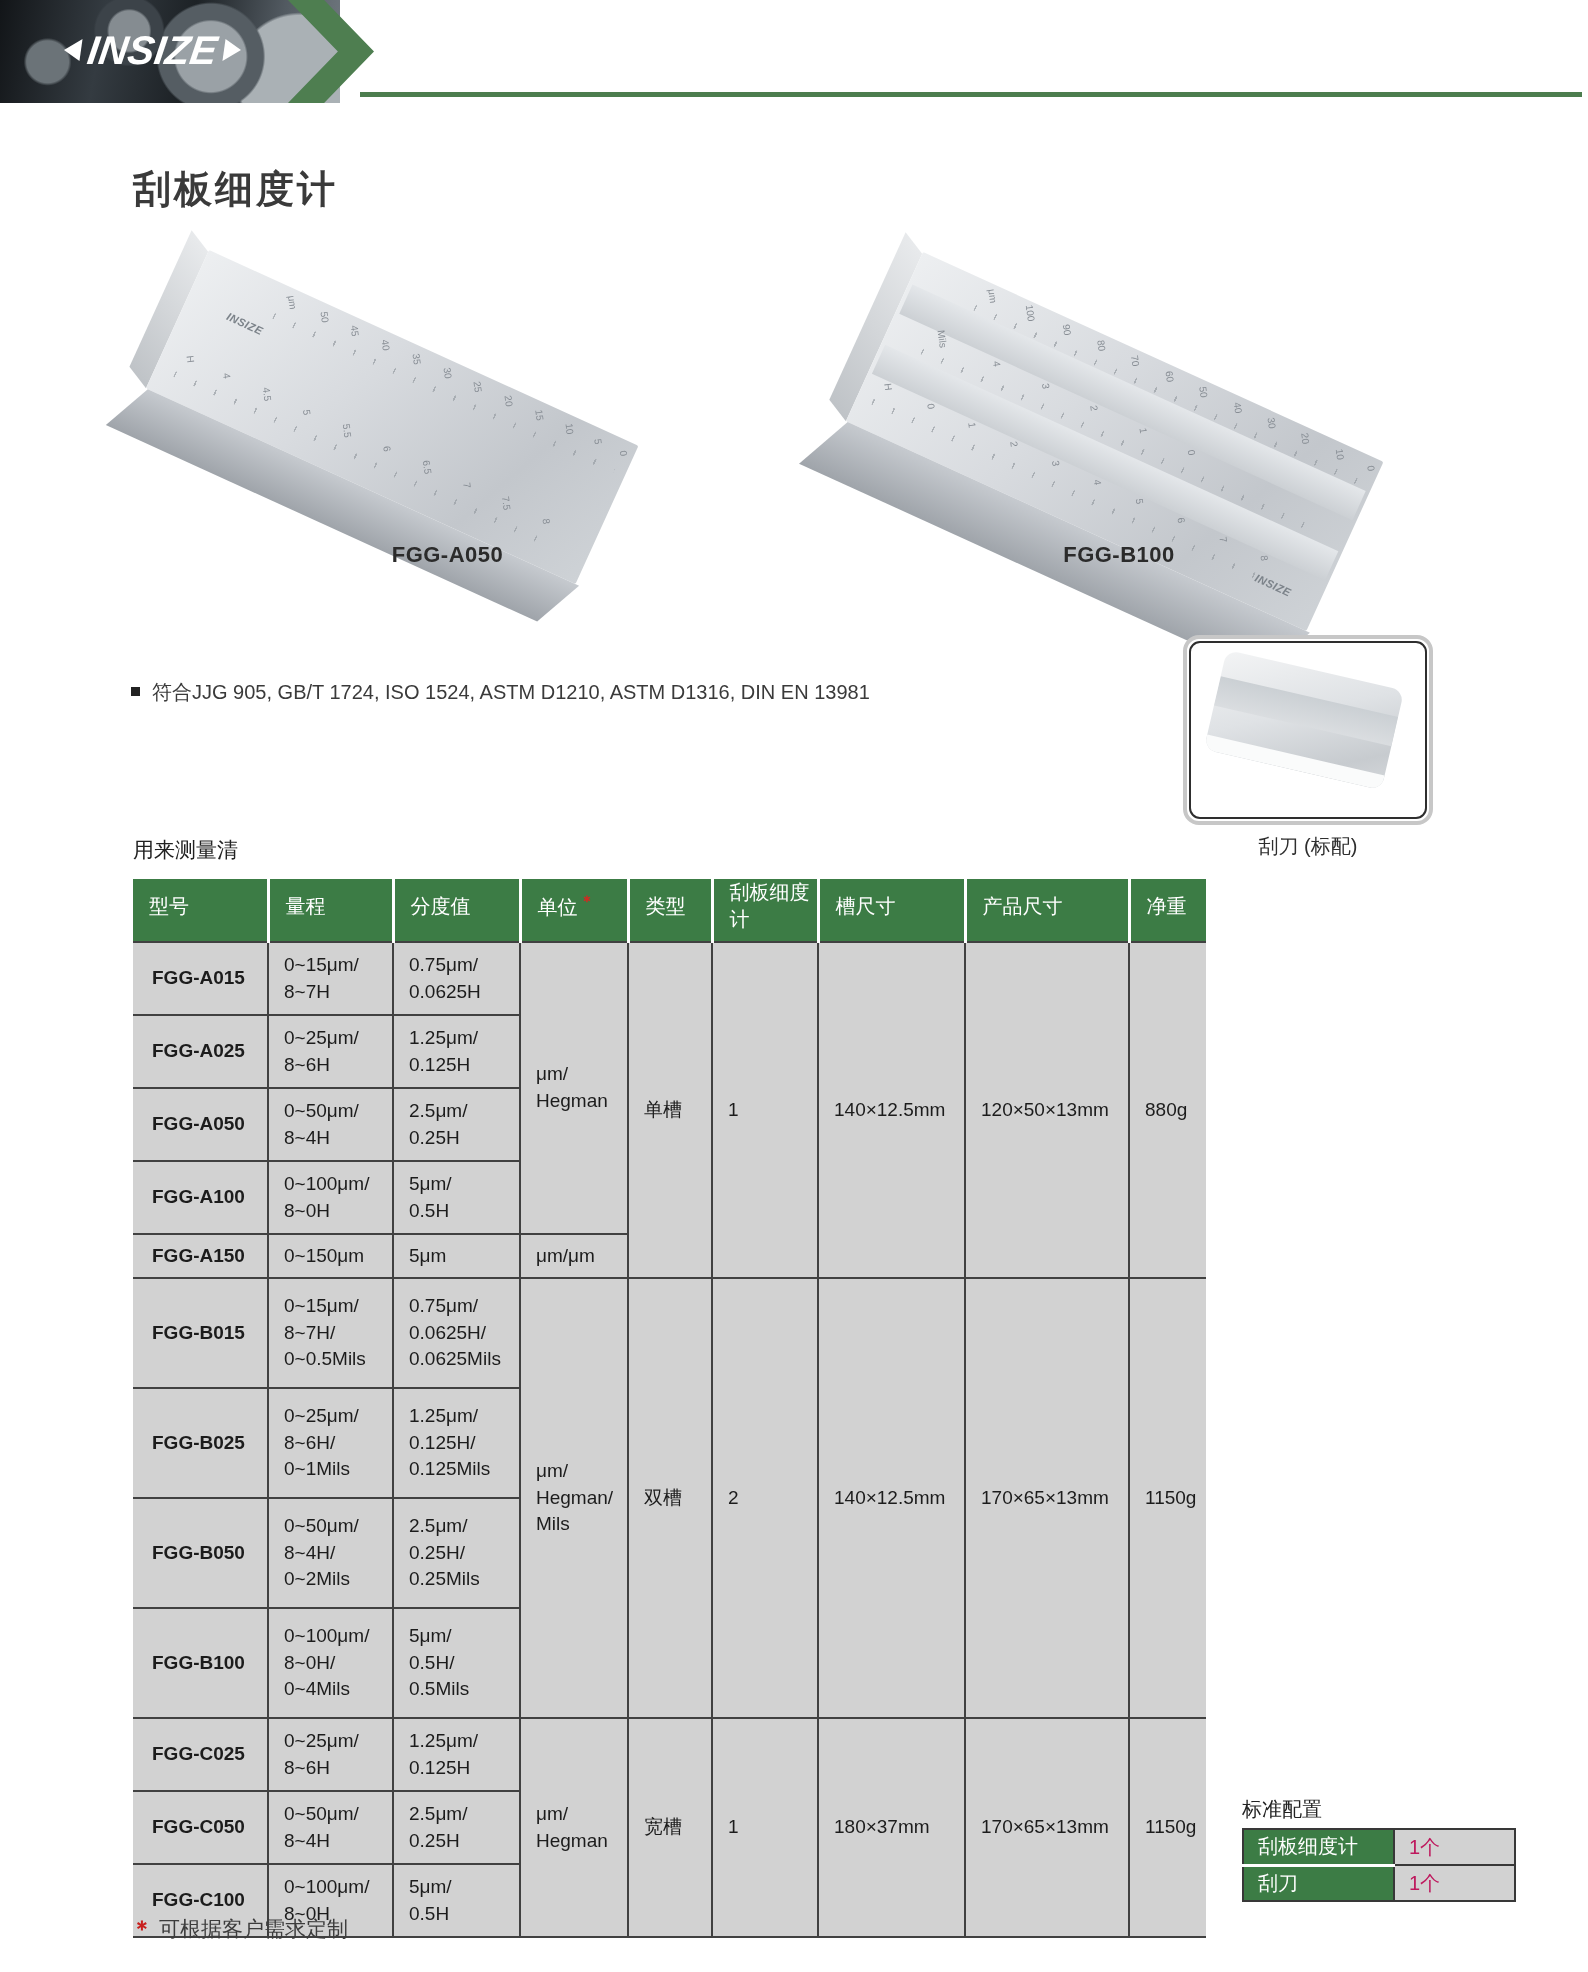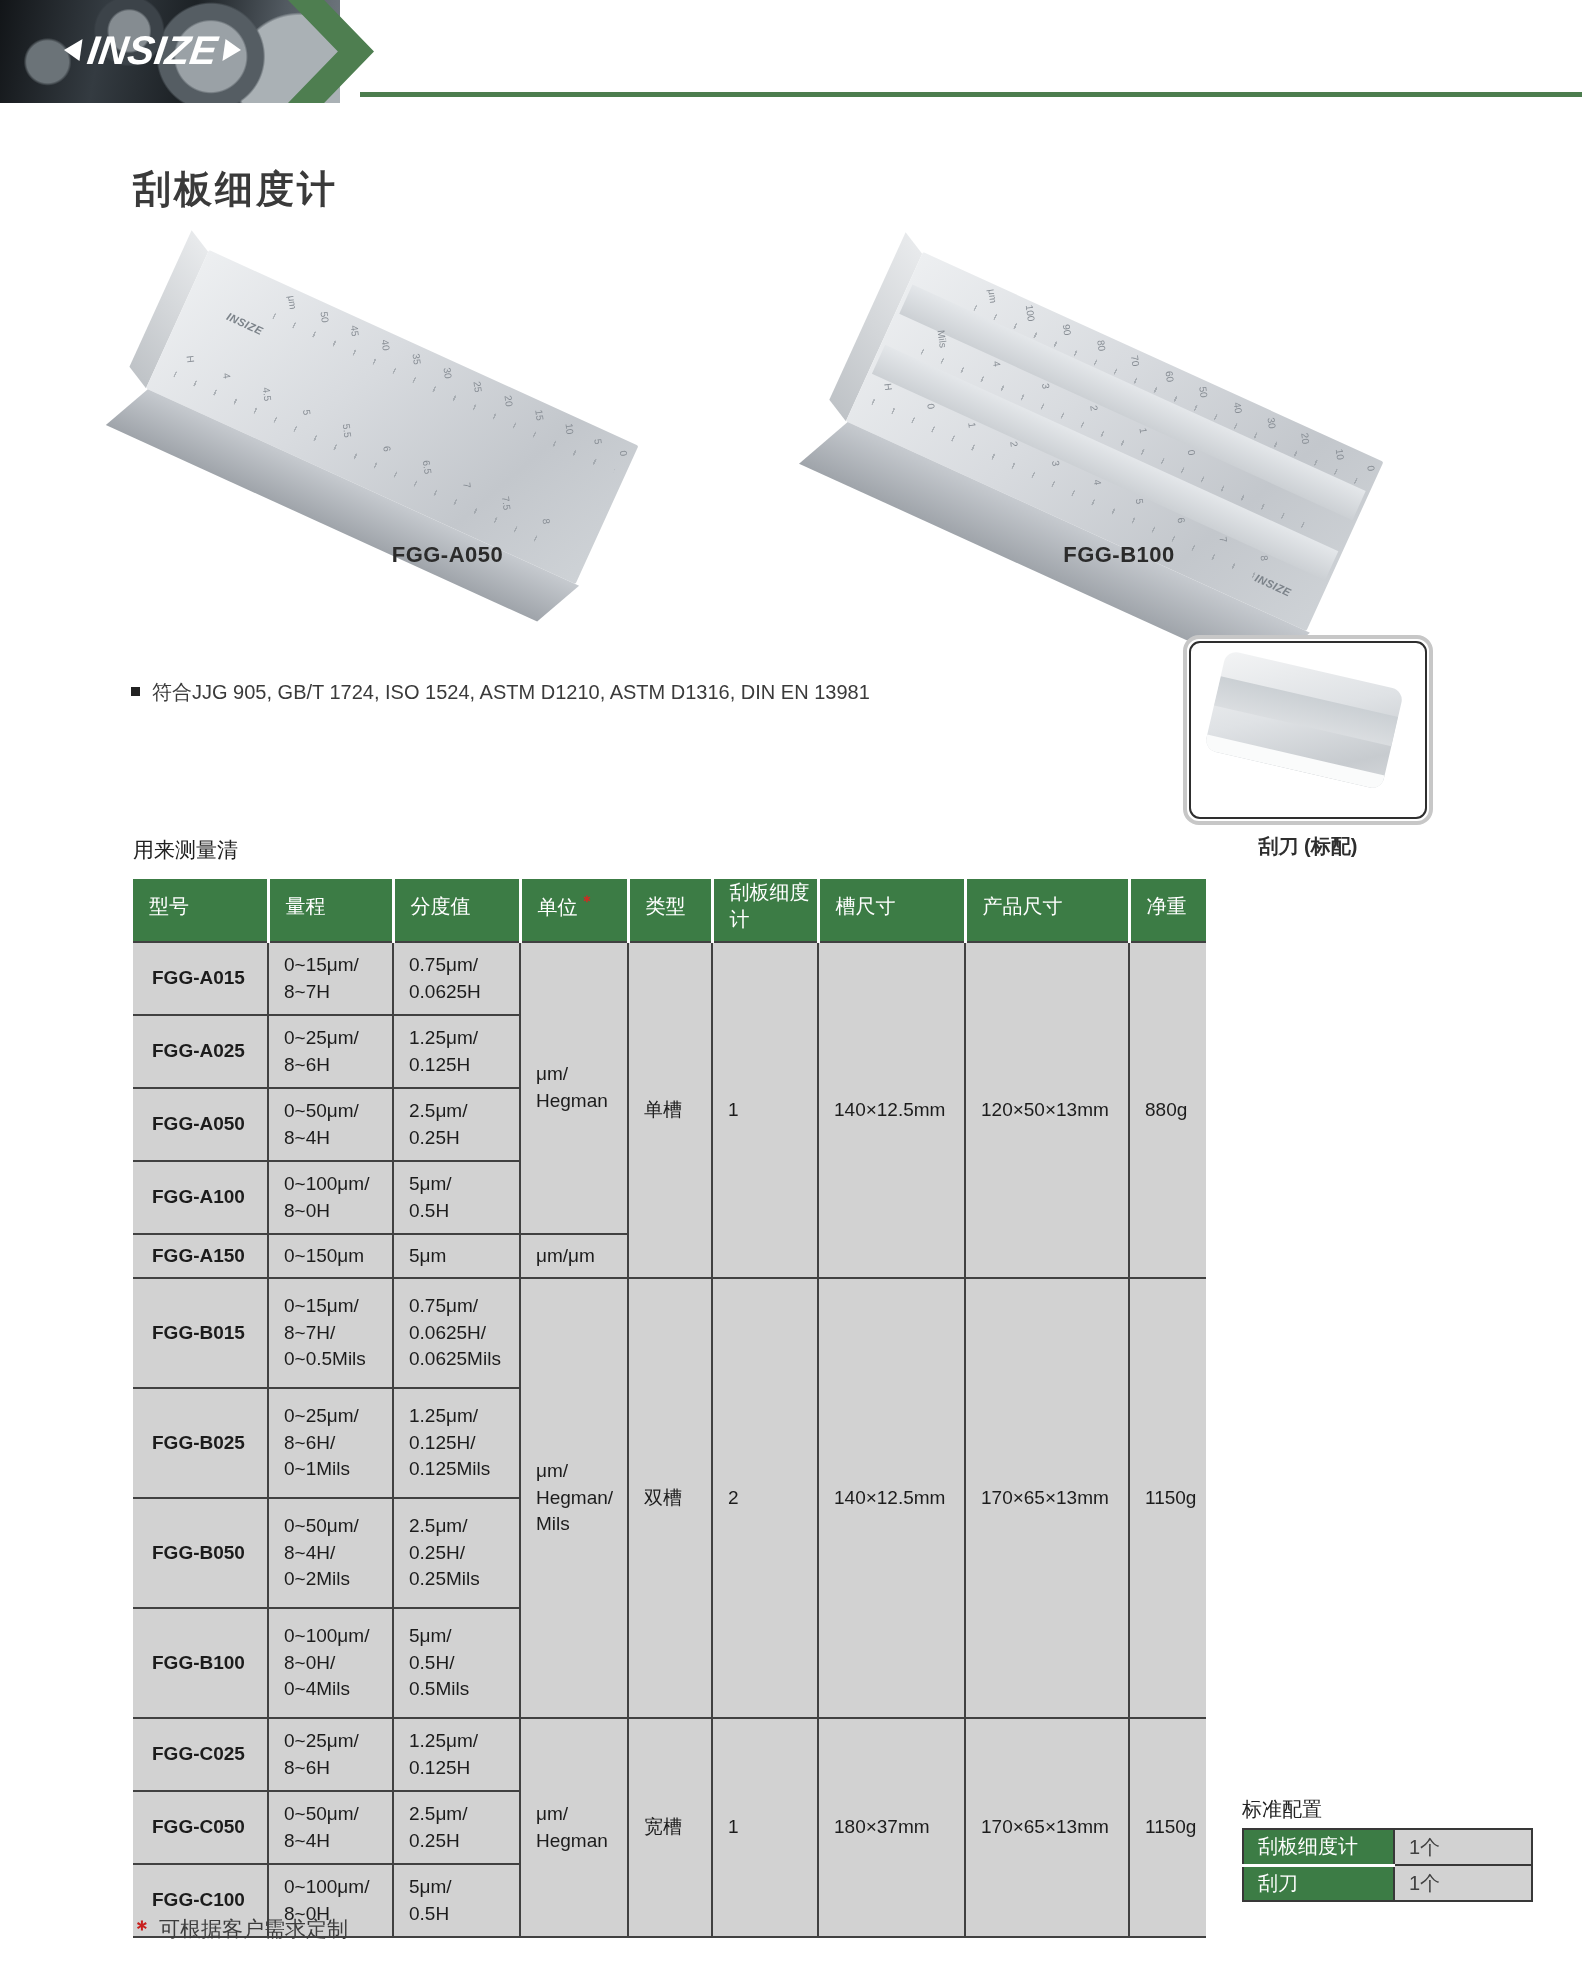--- a/index.html
+++ b/index.html
@@ -62,21 +62,21 @@
   .accessory{position:absolute;left:1183px;top:635px;width:254px;}
   .acc-box{position:relative;width:250px;height:190px;background:#fff;border:4px solid #c7c7c7;
            border-radius:16px;box-sizing:border-box;}
   .acc-box::before{content:"";position:absolute;inset:2px;border:2px solid #2e2e2e;border-radius:11px;}
   .scraper{position:absolute;left:26px;top:30px;width:182px;height:102px;transform:rotate(13deg);
     border-radius:12px;overflow:hidden;
     background:linear-gradient(155deg,#f3f4f5,#dfe2e5 45%,#c7cbcf 80%,#d5d8db);}
   .scraper .band{position:absolute;left:0;right:0;top:26%;height:30%;
     background:linear-gradient(#cbd0d4,#dadde0);}
   .scraper::after{content:"";position:absolute;left:0;right:0;bottom:0;height:15px;background:#fafbfb;}
-  .acc-caption{position:absolute;top:198px;left:0;width:250px;text-align:center;font-size:20px;color:#2e2e2e;font-weight:bold;}
+  .acc-caption{position:absolute;top:198px;left:0;width:250px;text-align:center;font-size:20px;color:#2e2e2e;}
 
   
   .bullets{position:absolute;left:131px;top:680px;width:1000px;}
   .bullet-line{display:flex;align-items:flex-start;margin-bottom:8px;font-size:20px;color:#3a3a3a;line-height:1.25;}
   .sq{width:9px;height:9px;background:#222;margin:7px 12px 0 0;flex:none;}
 
   
   .spec-label{position:absolute;left:133px;top:836px;font-size:21px;color:#222;}
   table.spec{position:absolute;left:133px;top:879px;border-collapse:collapse;table-layout:fixed;width:1073px;}
   .spec th{height:36px;background:#3c7c45;color:#fff;font-size:20px;font-weight:normal;text-align:left;
@@ -88,21 +88,21 @@
   .spec td.model{font-weight:bold;padding-left:19px;}
   .spec td:first-child{border-left:none;}
   .spec td:last-child{border-right:none;}
   .spec tr.h1{height:44px}.spec tr.h2{height:73px}.spec tr.h3{height:110px}
 
   
   .cfg-label{position:absolute;left:1242px;top:1796px;font-size:20px;color:#222;}
   table.cfg{position:absolute;left:1242px;top:1828px;border-collapse:collapse;}
   .cfg td{border:2px solid #383838;font-size:20px;height:36px;box-sizing:border-box;padding:0 0 0 14px;}
   .cfg td.g{background:#3c7c45;color:#fff;width:151px;}
-  .cfg td.v{background:#d2d2d2;color:#404040;width:138px;}
+  .cfg td.v{background:#d2d2d2;color:#be185d;width:121px;}
   .cfg tr:first-child td.g{border-bottom:3px solid #fff;}
 
   
   .footnote{position:absolute;left:131px;top:1914px;display:flex;align-items:center;
             font-size:21px;color:#3c3c3c;}
   .fstar{color:#c8201e;font-size:22px;margin-right:6px;font-weight:bold;}
 </style>
 </head>
 <body>
 

